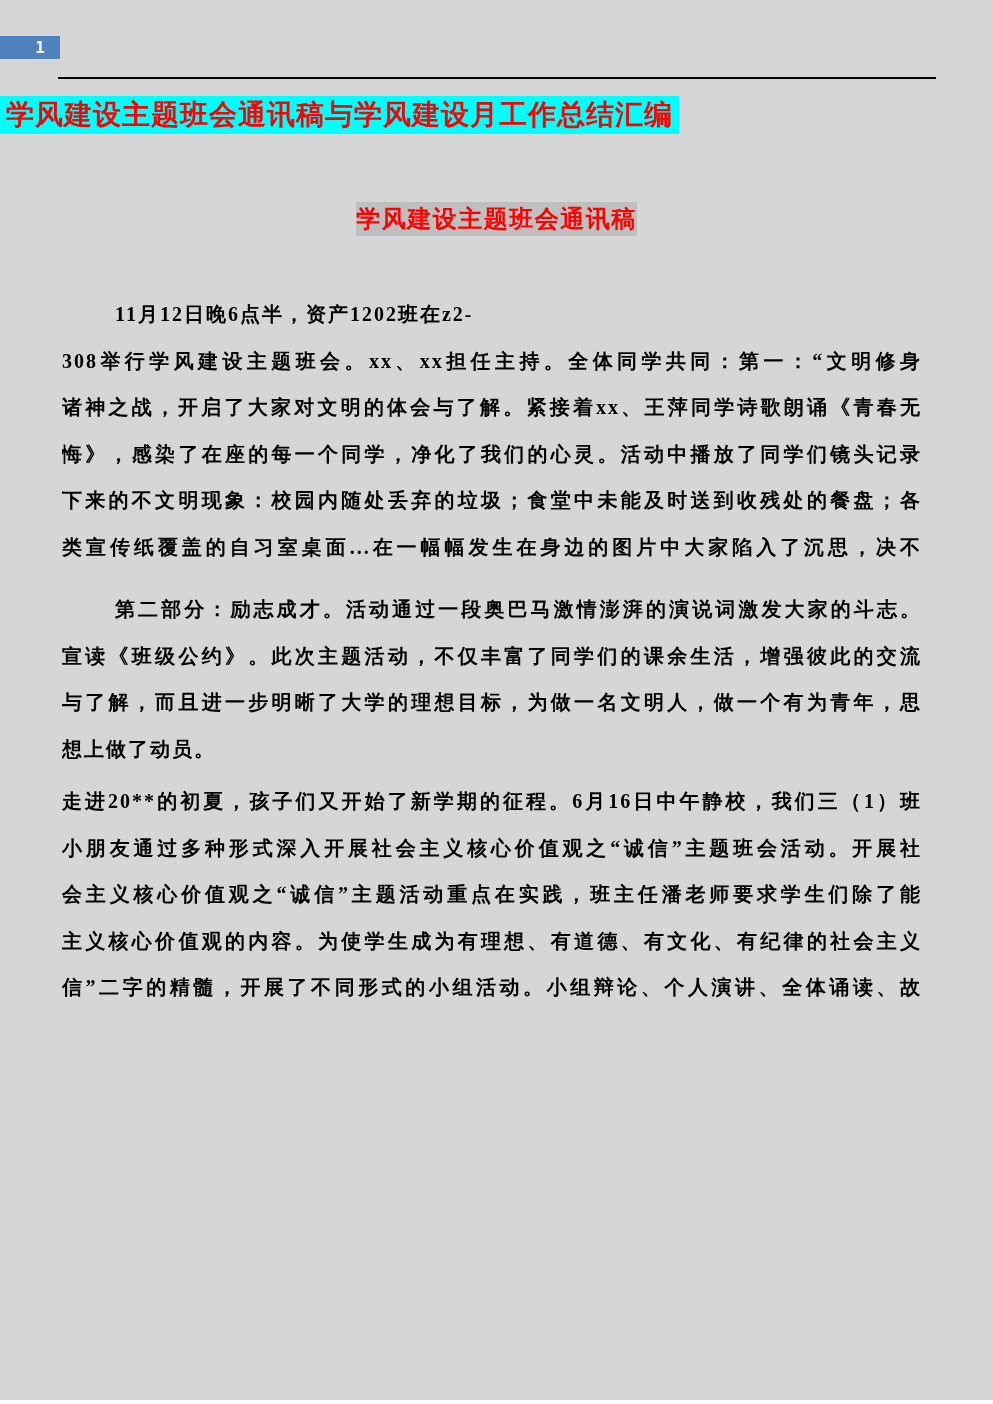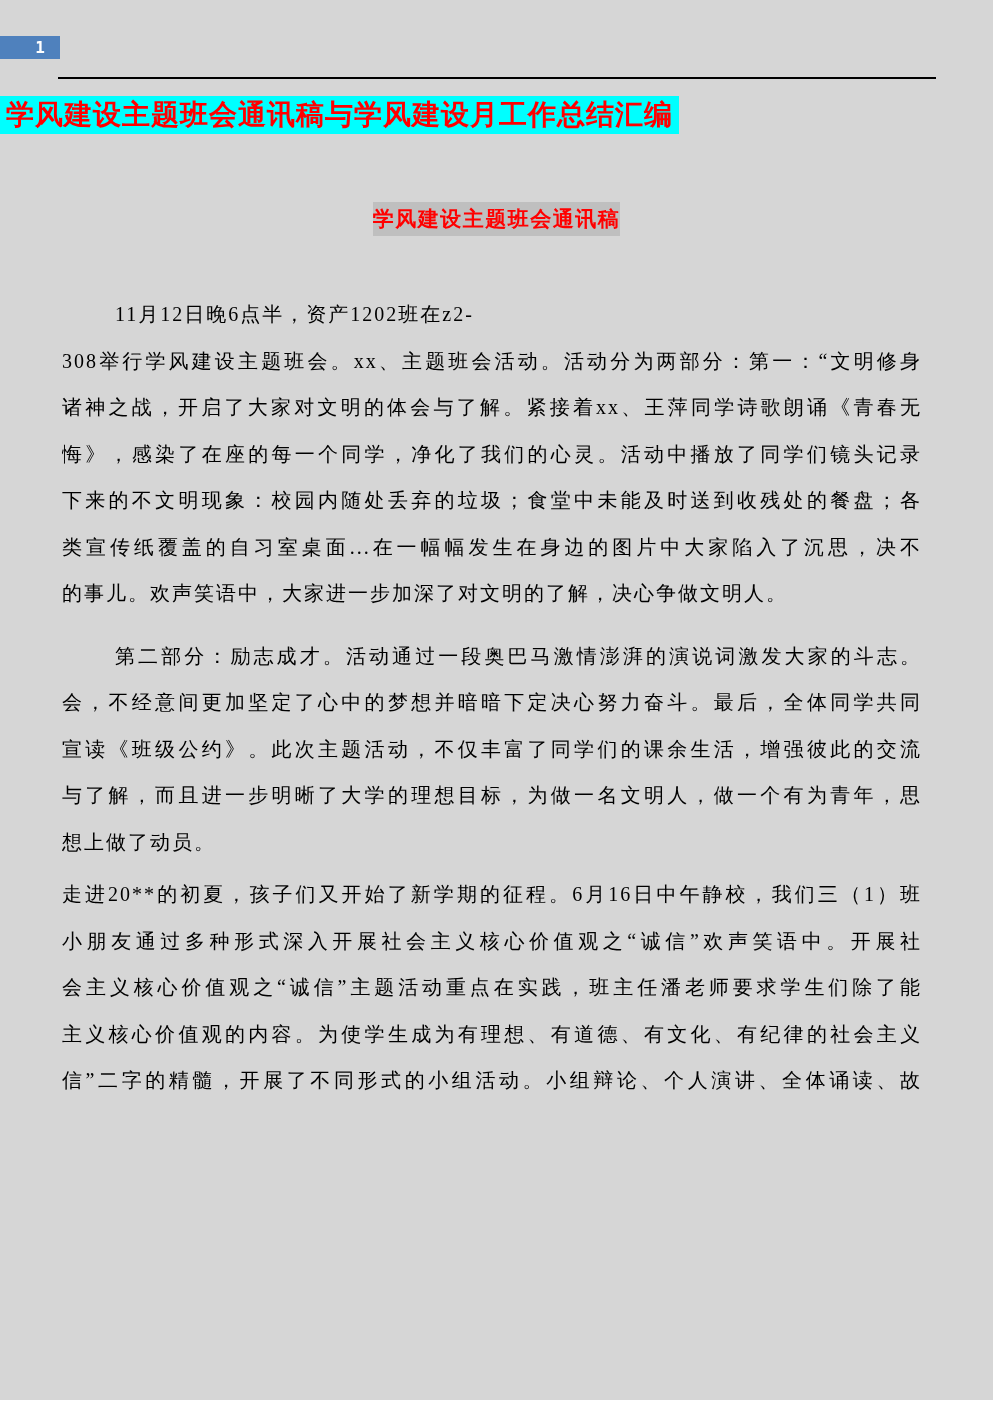--- a/index.html
+++ b/index.html
@@ -31,28 +31,28 @@
     color: var(--heading-text, #ff0000);
     font-weight: bold; font-size: 28px; line-height: 38px;
     padding: 0 6px; letter-spacing: 1px; white-space: nowrap;
   }
 
   .subtitle-row { position: absolute; top: 202px; left: 0; width: 100%; text-align: center; }
   .hl-gray {
     display: inline-block;
     background: var(--subtitle-highlight, #bfbfbf);
     color: var(--heading-text, #ff0000);
-    font-weight: bold; font-size: 21px; line-height: 34px;
+    font-weight: bold; font-size: 24px; line-height: 34px;
     padding: 0 0; letter-spacing: 1.5px; white-space: nowrap;
   }
 
   .doc-body {
     position: absolute; left: 62px; top: 291px; width: 860px;
     color: var(--body-text, #000000);
-    font-size: 20px; letter-spacing: 2px;
+    font-size: 20px; letter-spacing: 2px; font-weight: bold;
   }
   .para { margin: 0; }
   .para:nth-child(2) { margin-top: 16px; }
   .para:nth-child(3) { margin-top: 6px; }
   .line {
     height: 46.5px; line-height: 46.5px;
     overflow: hidden; white-space: nowrap;
   }
   .line.full {
     white-space: normal;
@@ -81,37 +81,35 @@
     <span class="hl-cyan">学风建设主题班会通讯稿与学风建设月工作总结汇编</span>
   </div>
 
   <div class="subtitle-row">
     <span class="hl-gray">学风建设主题班会通讯稿</span>
   </div>
 
   <div class="doc-body">
       <div class="para indent">
         <div class="line">11月12日晚6点半，资产1202班在z2-</div>
-        <div class="line full">308举行学风建设主题班会。xx、主题班会活动。活动分为两部分：第一：“文明修身</div>
+        <div class="line full">308举行学风建设主题班会。xx、xx担任主持。全体同学共同：第一：“文明修身</div>
         <div class="line full">诸神之战，开启了大家对文明的体会与了解。紧接着xx、王萍同学诗歌朗诵《青春无</div>
         <div class="line full">悔》，感染了在座的每一个同学，净化了我们的心灵。活动中播放了同学们镜头记录</div>
         <div class="line full">下来的不文明现象：校园内随处丢弃的垃圾；食堂中未能及时送到收残处的餐盘；各</div>
         <div class="line full">类宣传纸覆盖的自习室桌面...在一幅幅发生在身边的图片中大家陷入了沉思，决不</div>
-        <div class="line">的事儿。欢声笑语中，大家进一步加深了对文明的了解，决心争做文明人。</div>
       </div>
       <div class="para indent">
         <div class="line full">第二部分：励志成才。活动通过一段奥巴马激情澎湃的演说词激发大家的斗志。</div>
-        <div class="line full">会，不经意间更加坚定了心中的梦想并暗暗下定决心努力奋斗。最后，全体同学共同</div>
         <div class="line full">宣读《班级公约》。此次主题活动，不仅丰富了同学们的课余生活，增强彼此的交流</div>
         <div class="line full">与了解，而且进一步明晰了大学的理想目标，为做一名文明人，做一个有为青年，思</div>
         <div class="line">想上做了动员。</div>
       </div>
       <div class="para">
         <div class="line full">走进20**的初夏，孩子们又开始了新学期的征程。6月16日中午静校，我们三（1）班</div>
-        <div class="line full">小朋友通过多种形式深入开展社会主义核心价值观之“诚信”欢声笑语中。开展社</div>
+        <div class="line full">小朋友通过多种形式深入开展社会主义核心价值观之“诚信”主题班会活动。开展社</div>
         <div class="line full">会主义核心价值观之“诚信”主题活动重点在实践，班主任潘老师要求学生们除了能</div>
         <div class="line full">主义核心价值观的内容。为使学生成为有理想、有道德、有文化、有纪律的社会主义</div>
         <div class="line full">信”二字的精髓，开展了不同形式的小组活动。小组辩论、个人演讲、全体诵读、故</div>
       </div>
     </div>
 
   <div class="bottom-strip"></div>
 </div>
 
 </body></html>

